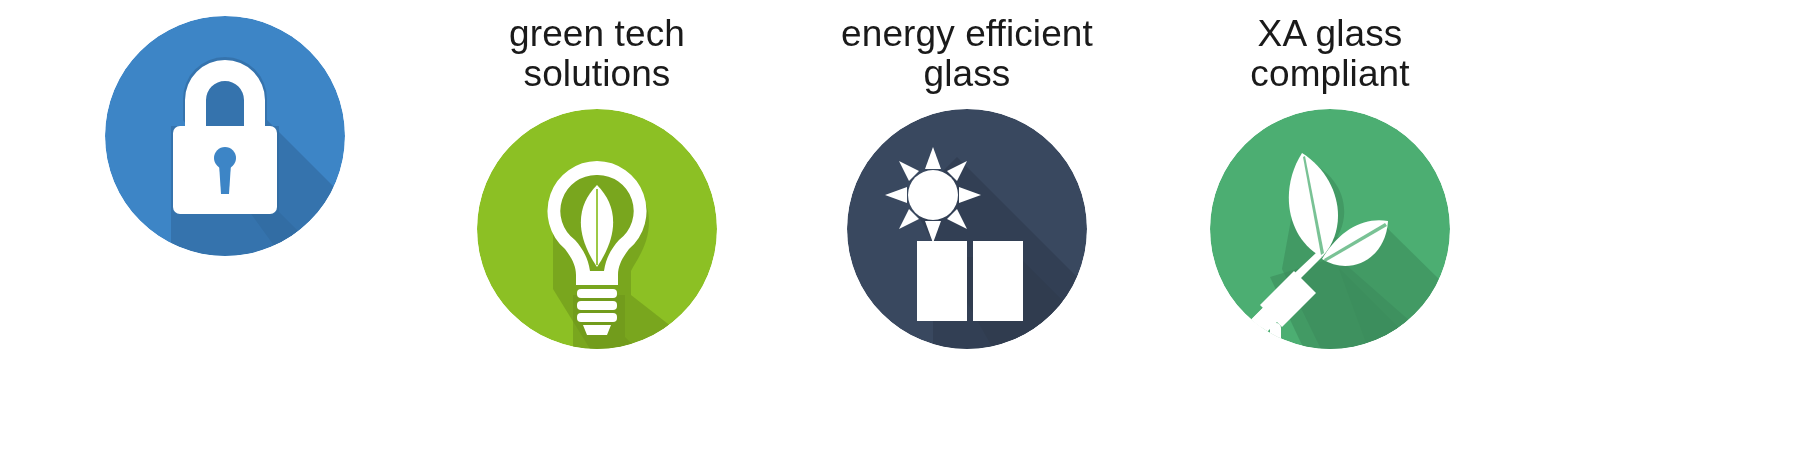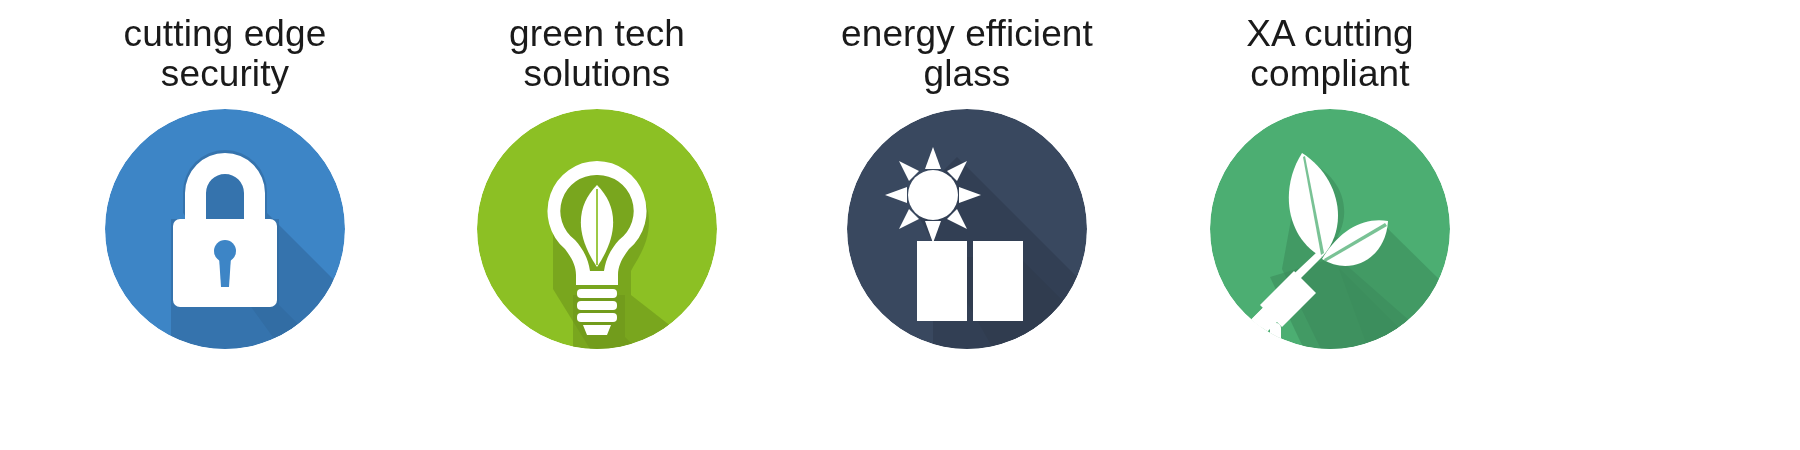--- a/index.html
+++ b/index.html
@@ -53,22 +53,20 @@
     width: 240px;
     height: 240px;
   }
 </style>
 </head>
 <body>
 
 <div class="board">
 
   <div class="feature" id="f0" style="left:0px;">
-    <div class="feature-label">cutting edge
-security</div>
     <div class="badge">
       <svg viewBox="0 0 240 240" xmlns="http://www.w3.org/2000/svg">
         <defs>
           <clipPath id="clip0">
               <circle cx="120" cy="120" r="120"></circle>
             </clipPath>
         </defs>
         <circle cx="120" cy="120" r="120" fill="#3d85c6"></circle>
         <g clip-path="url(#clip0)">
 
@@ -151,21 +149,21 @@
         </g>
         <g>
           <path d="M120,76 C140,96 143,124 120,158 C97,124 100,96 120,76 Z" fill="#ffffff"></path>
           <path d="M119,80 L119,156 L121,156 L121,80 Z" fill="#8cc024" opacity="0.85"></path>
         </g>
       </svg>
     </div>
   </div>
 
   <div class="feature" id="f3" style="left:1105px;">
-    <div class="feature-label">XA cutting
+    <div class="feature-label">XA glass
 compliant</div>
     <div class="badge">
       <svg viewBox="0 0 240 240" xmlns="http://www.w3.org/2000/svg">
         <defs>
           <clipPath id="clip3">
               <circle cx="120" cy="120" r="120"></circle>
             </clipPath>
         </defs>
         <circle cx="120" cy="120" r="120" fill="#4cae72"></circle>
         <g clip-path="url(#clip3)">

